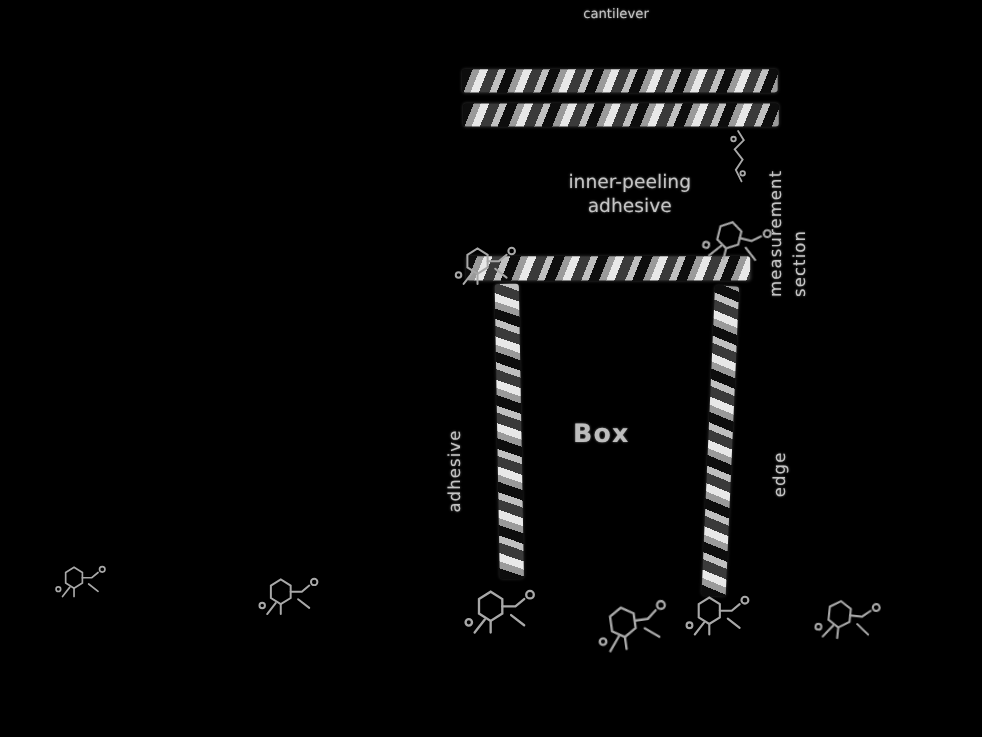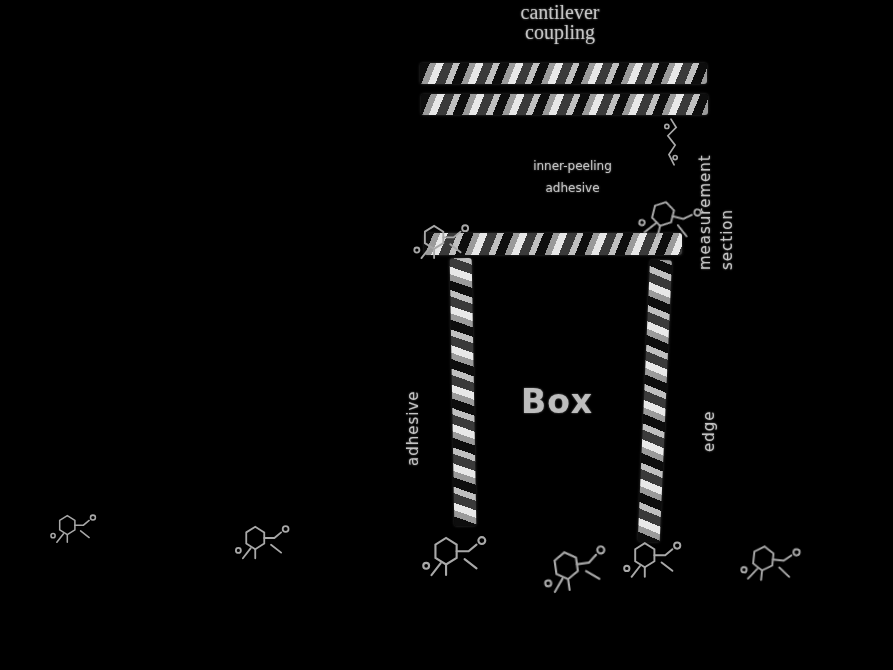--- a/index.html
+++ b/index.html
@@ -24,21 +24,21 @@
     color:#c4c4c4;text-shadow:0 0 2px rgba(170,170,170,.75);filter:blur(.35px);
     letter-spacing:1px;white-space:nowrap;
   }
   .vpair{position:absolute;display:flex;flex-direction:row;gap:4px;}
   .vpair span{
     writing-mode:vertical-rl;transform:rotate(180deg);
     color:#c4c4c4;text-shadow:0 0 2px rgba(170,170,170,.75);filter:blur(.35px);
     letter-spacing:1px;white-space:nowrap;font-size:15px;
   }
   .cluster{position:absolute;filter:blur(.3px);}
-  .boxlabel{font-size:33px;letter-spacing:1px;font-weight:bold;color:#bdbdbd;}
+  .boxlabel{font-size:23px;letter-spacing:1px;font-weight:bold;color:#bdbdbd;}
   .defs{position:absolute;width:0;height:0;overflow:hidden;}
 </style>
 </head>
 <body>
 
 <div class="stage">
 
   <svg class="defs" aria-hidden="true">
     <defs>
       <g id="molshape" stroke="#a8a8a8" fill="none" stroke-width="1.6" stroke-linecap="round">
@@ -46,42 +46,41 @@
         <path d="M32 16 h9 l6 -5"></path>
         <circle cx="51" cy="8" r="2.6"></circle>
         <circle cx="9" cy="27" r="2.2"></circle>
         <path d="M20 25 l-7 9"></path>
         <path d="M38 22 l9 7"></path>
         <path d="M24 26 l0 8"></path>
       </g>
     </defs>
   </svg>
 
-  <div class="lbl centerblock" style="left:493px;top:2px;width:134px;font-size:20px;font-family:Liberation Serif, serif;">
+  <div class="lbl centerblock" style="left:493px;top:2px;width:134px;font-size:12px;">
     <div>cantilever</div>
-    <div>coupling</div>
   </div>
 
   <div class="ribbon-h" style="left:420px;top:63px;width:287px;"></div>
   <div class="ribbon-h" style="left:421px;top:94px;width:287px;"></div>
 
   <svg class="cluster" style="left:660px;top:116px;width:22px;height:52px;" viewBox="0 0 20 50">
     <g stroke="#a8a8a8" fill="none" stroke-width="1.6" stroke-linecap="round">
       <path d="M10 3 l5 8 -8 8 7 9 -6 9 5 10"></path>
       <circle cx="6" cy="10" r="2"></circle>
       <circle cx="14" cy="40" r="2"></circle>
     </g>
   </svg>
 
   <div class="vpair" style="left:696px;top:105px;height:165px;">
     <span>measurement</span>
     <span>section</span>
   </div>
 
-  <div class="lbl centerblock" style="left:495px;top:155px;width:155px;font-size:12px;line-height:22px;">
+  <div class="lbl centerblock" style="left:495px;top:155px;width:155px;font-size:17px;line-height:22px;">
     <div>inner-peeling</div>
     <div>adhesive</div>
   </div>
 
   <div class="ribbon-h" style="left:424px;top:233px;width:258px;height:22px;"></div>
 
   <svg class="cluster" style="left:406px;top:219px;width:70px;height:46px;" viewBox="0 0 60 40">
       <use href="#molshape"></use>
     </svg>
   <svg class="cluster" style="left:632px;top:196px;width:74px;height:49px;transform:rotate(14deg);" viewBox="0 0 60 40">

